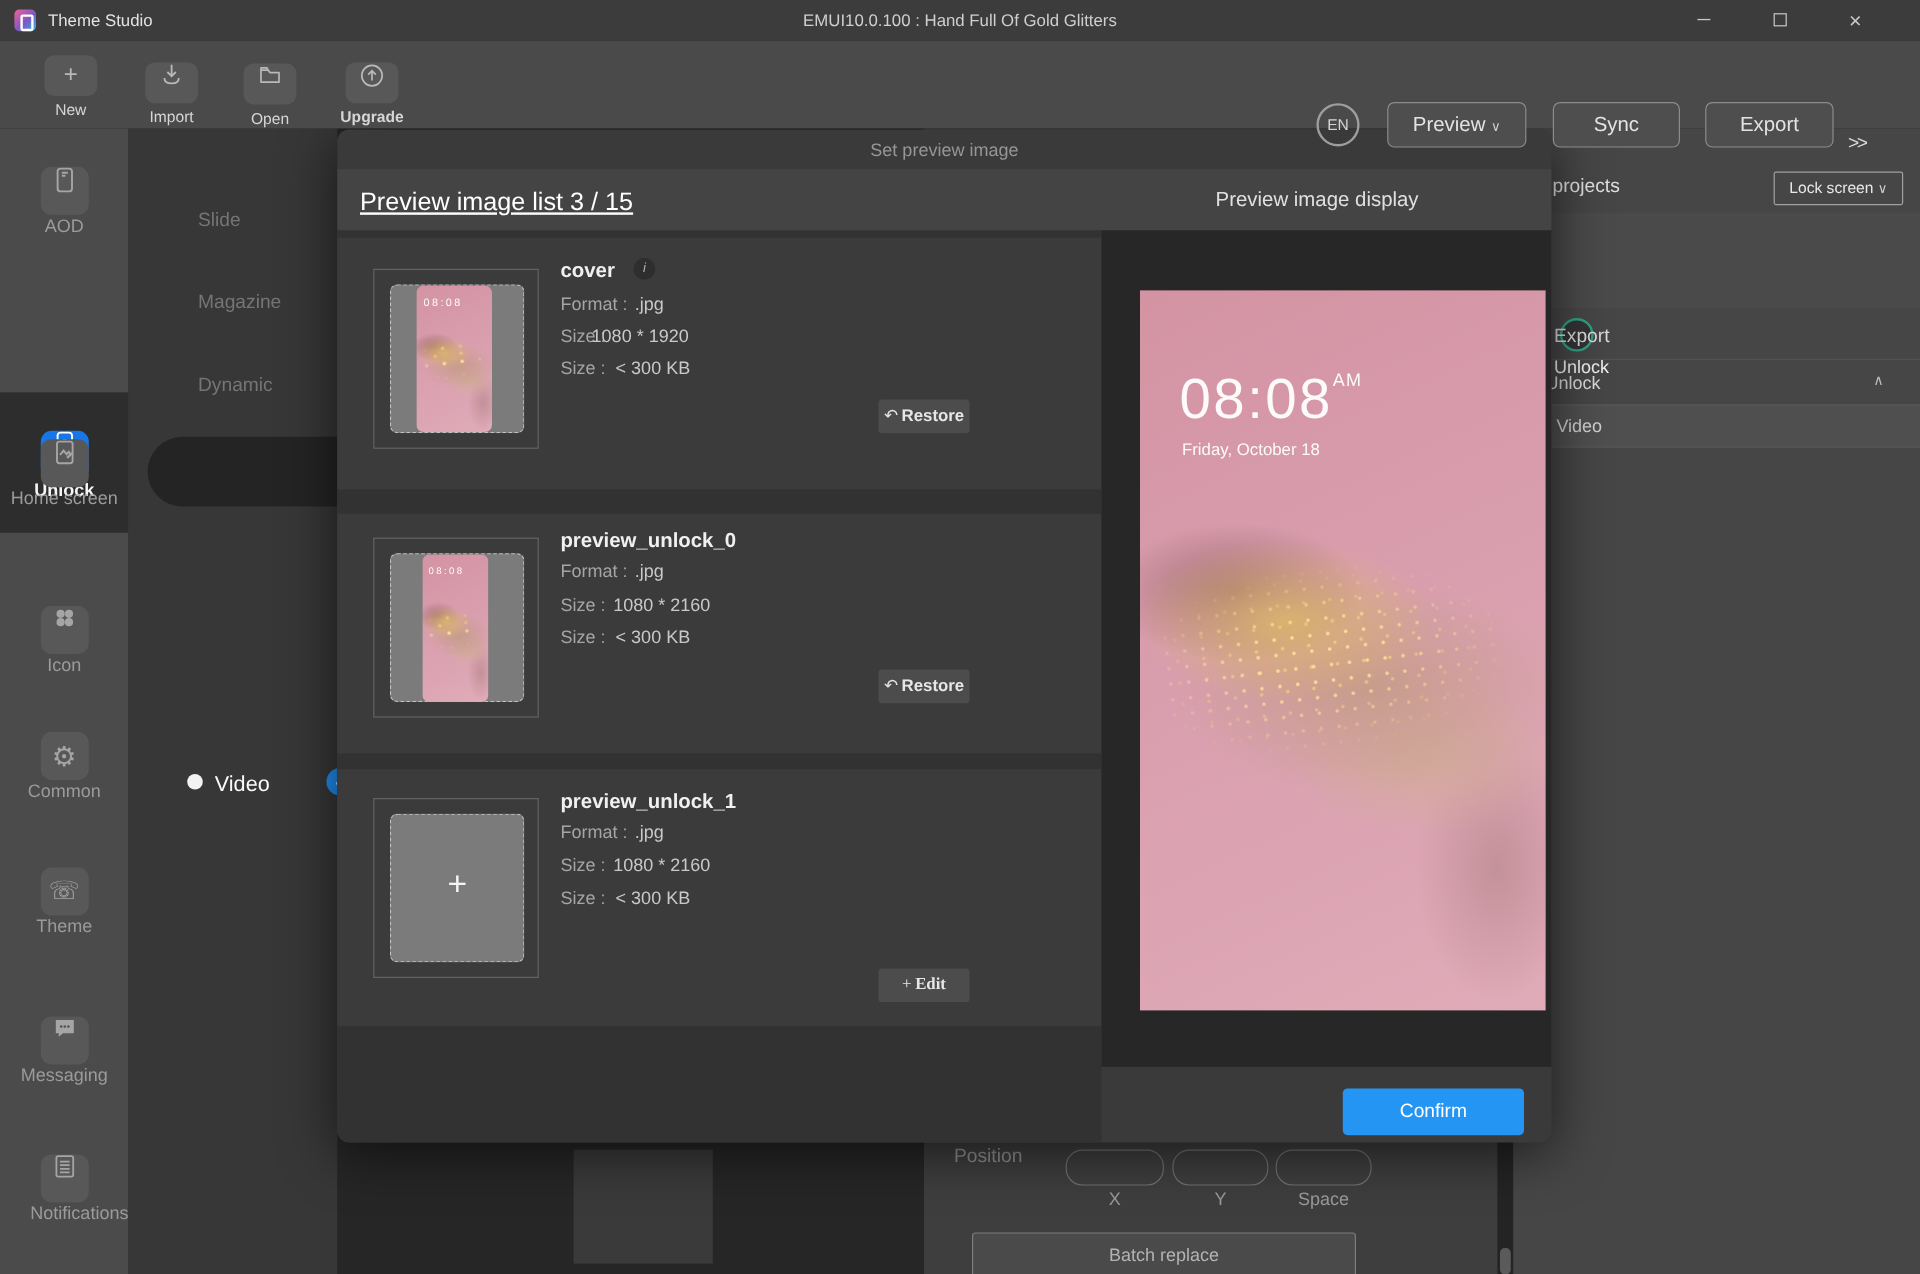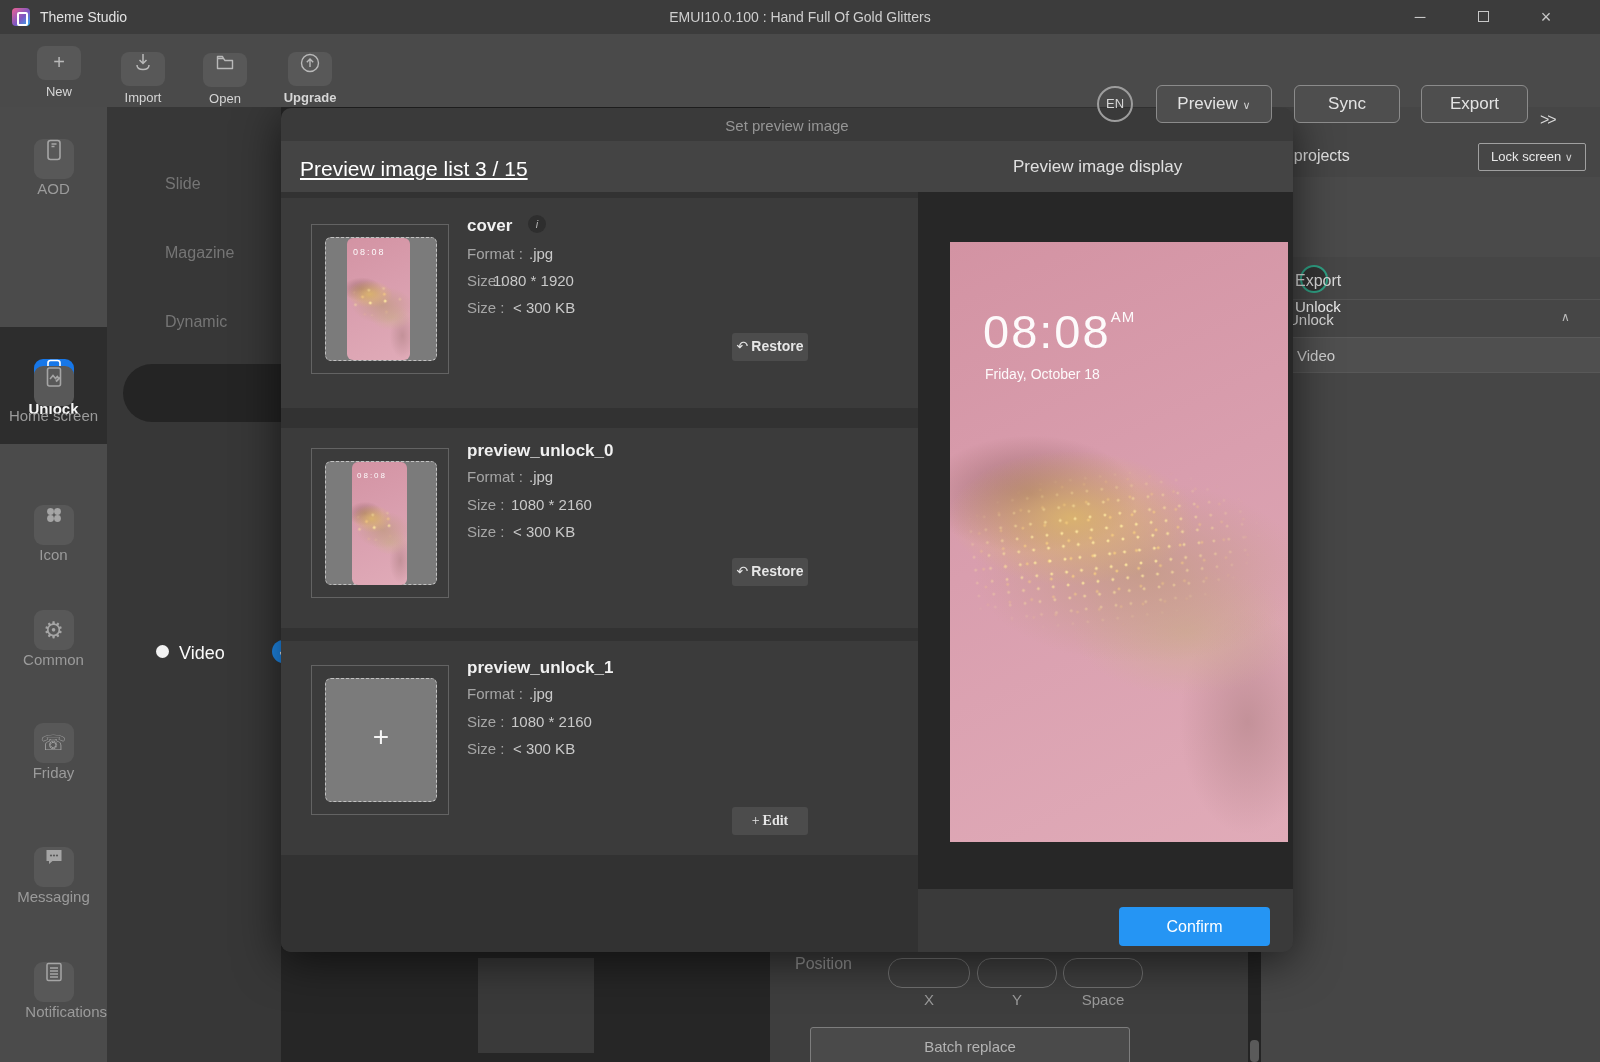--- a/index.html
+++ b/index.html
@@ -223,21 +223,21 @@
         </svg>
     </div>
     <div class="side-label">Home screen</div>
   </div>
   <div class="abs side-item" style="top:503px;">
     <div class="side-tile" style="font-size:23px;">⚙</div>
     <div class="side-label">Common</div>
   </div>
   <div class="abs side-item" style="top:616px;">
     <div class="side-tile" style="font-size:21px;">☏</div>
-    <div class="side-label">Friday</div>
+    <div class="side-label">Theme</div>
   </div>
   <div class="abs side-item" style="top:730px;">
     <div class="side-tile">
       <svg width="20" height="20" viewBox="0 0 20 20" style="margin-top:10px;">
           <path d="M2.5 3h15v11h-9l-3.5 3v-3h-2.5z" fill="#a5a5a5"></path>
           <circle cx="7" cy="8.5" r="1.1" fill="#585858"></circle>
           <circle cx="10" cy="8.5" r="1.1" fill="#585858"></circle>
           <circle cx="13" cy="8.5" r="1.1" fill="#585858"></circle>
         </svg>
     </div>

